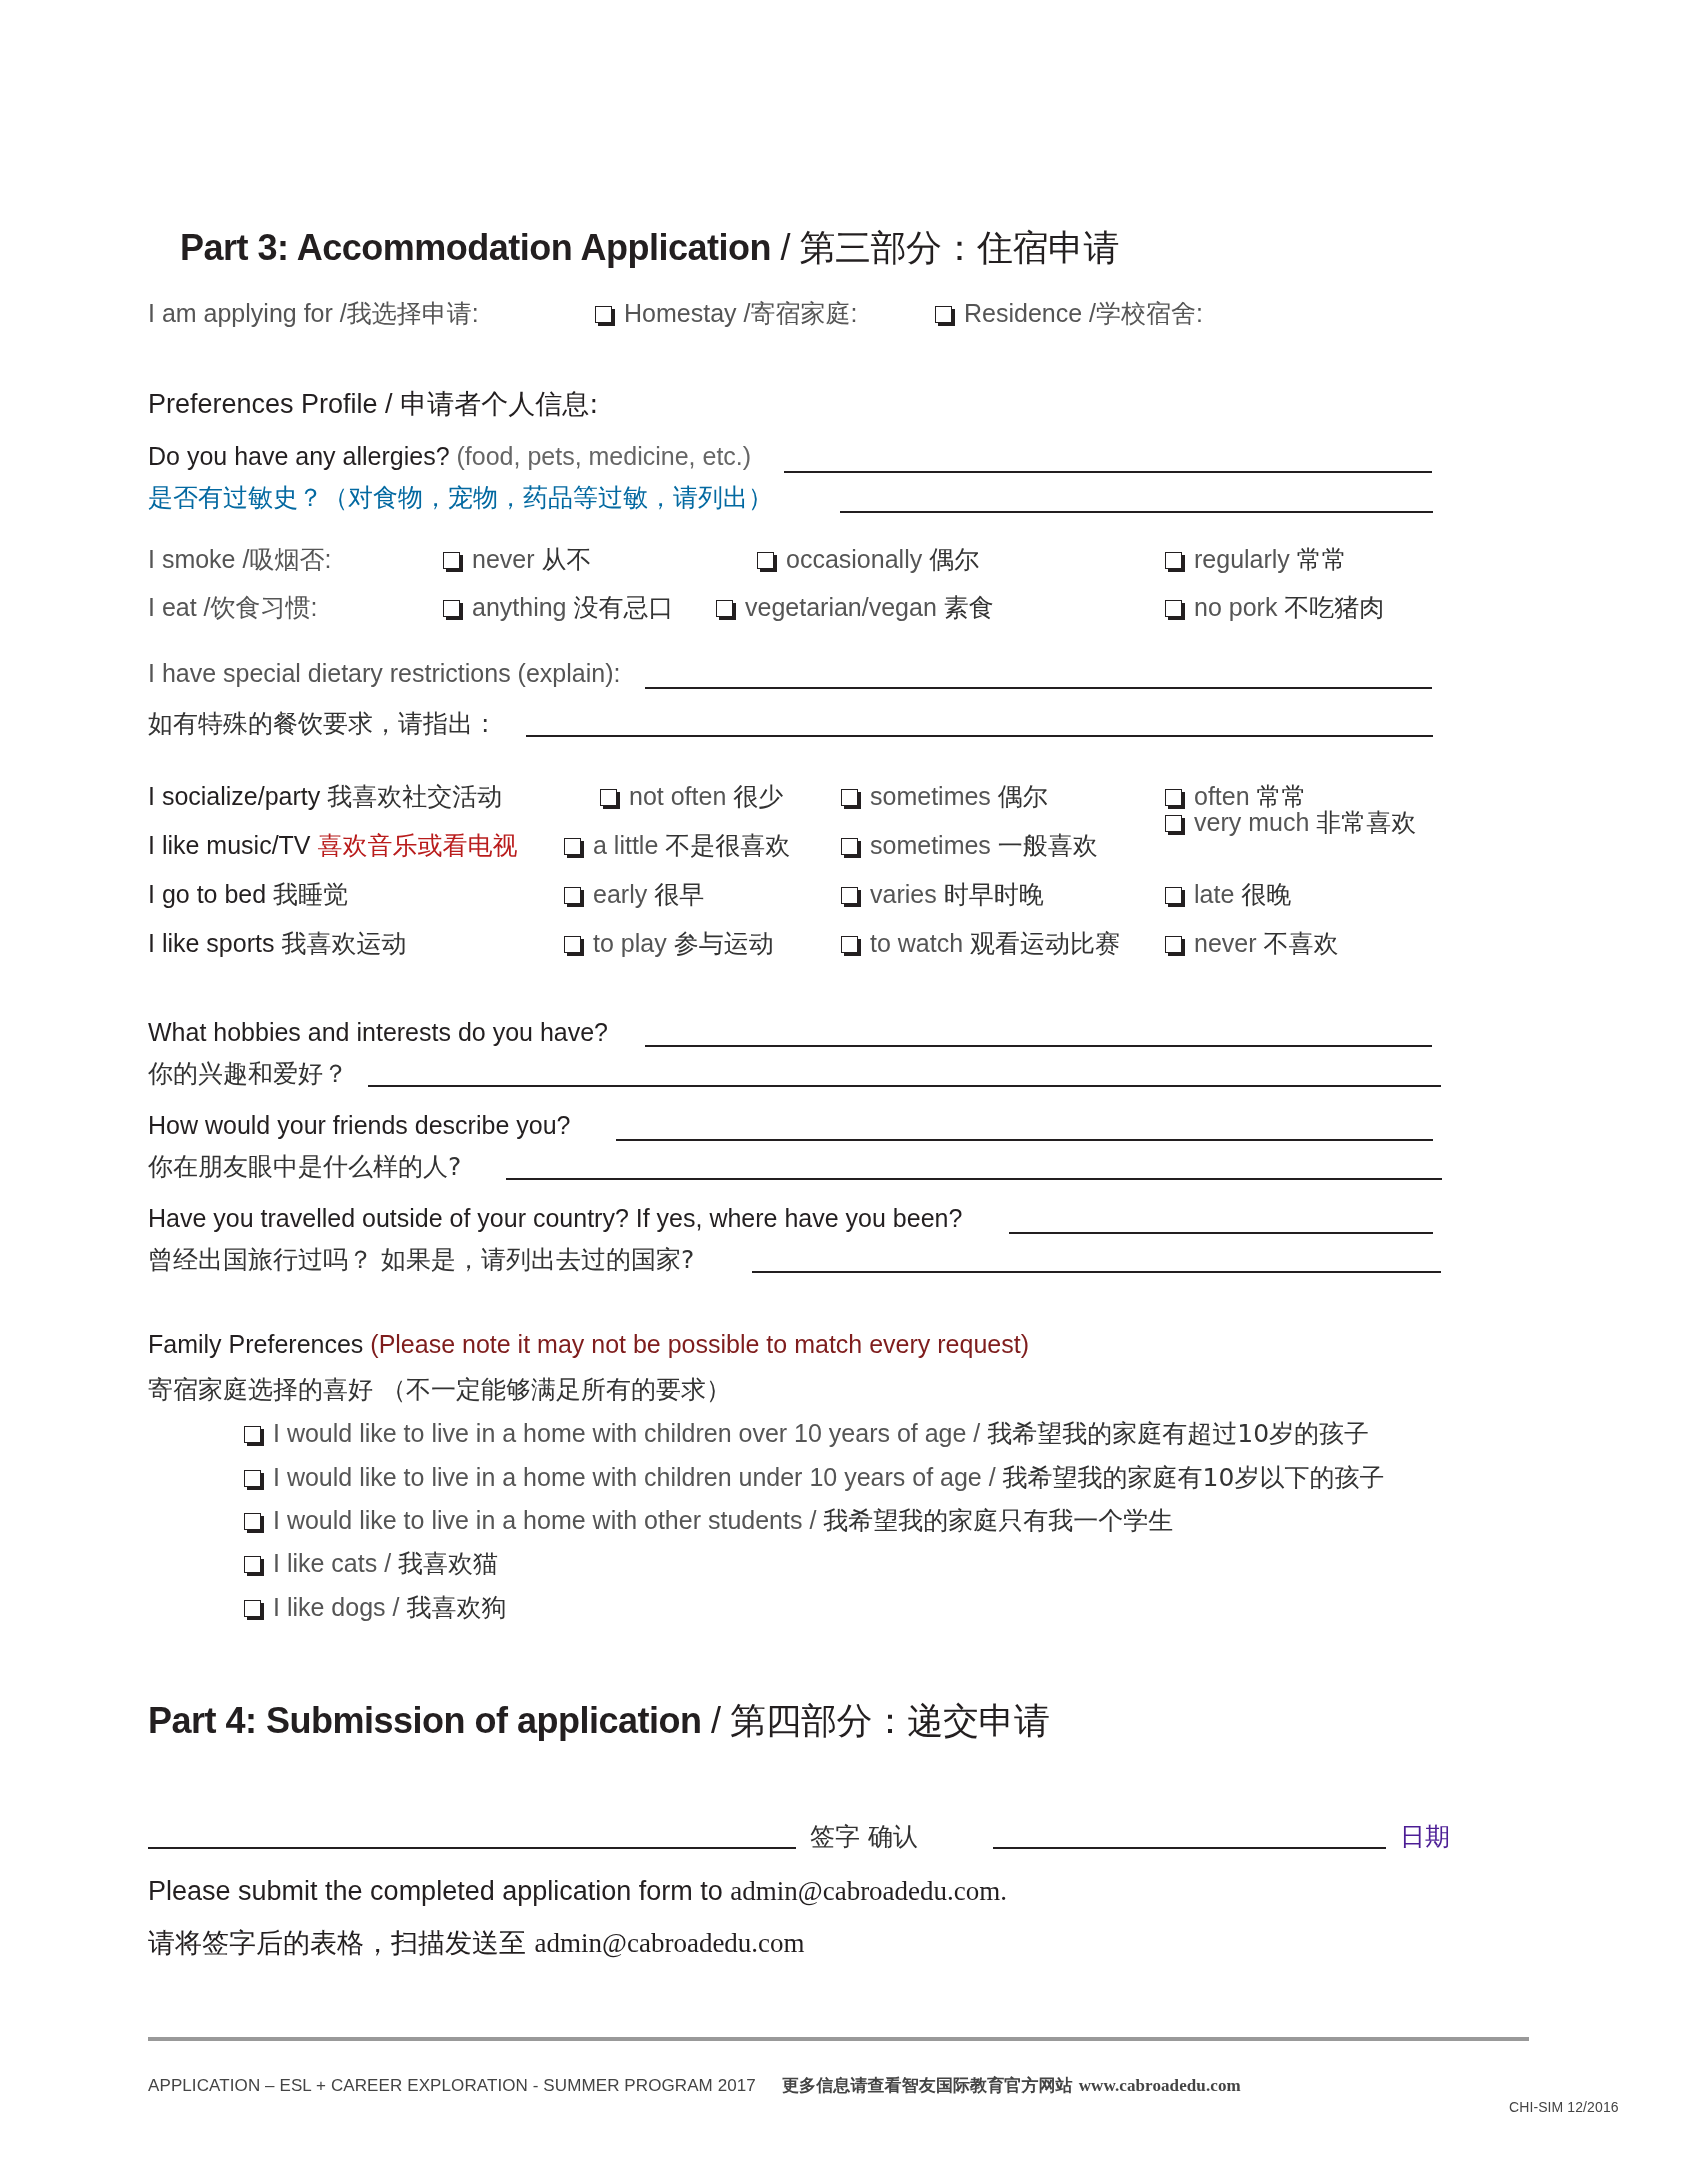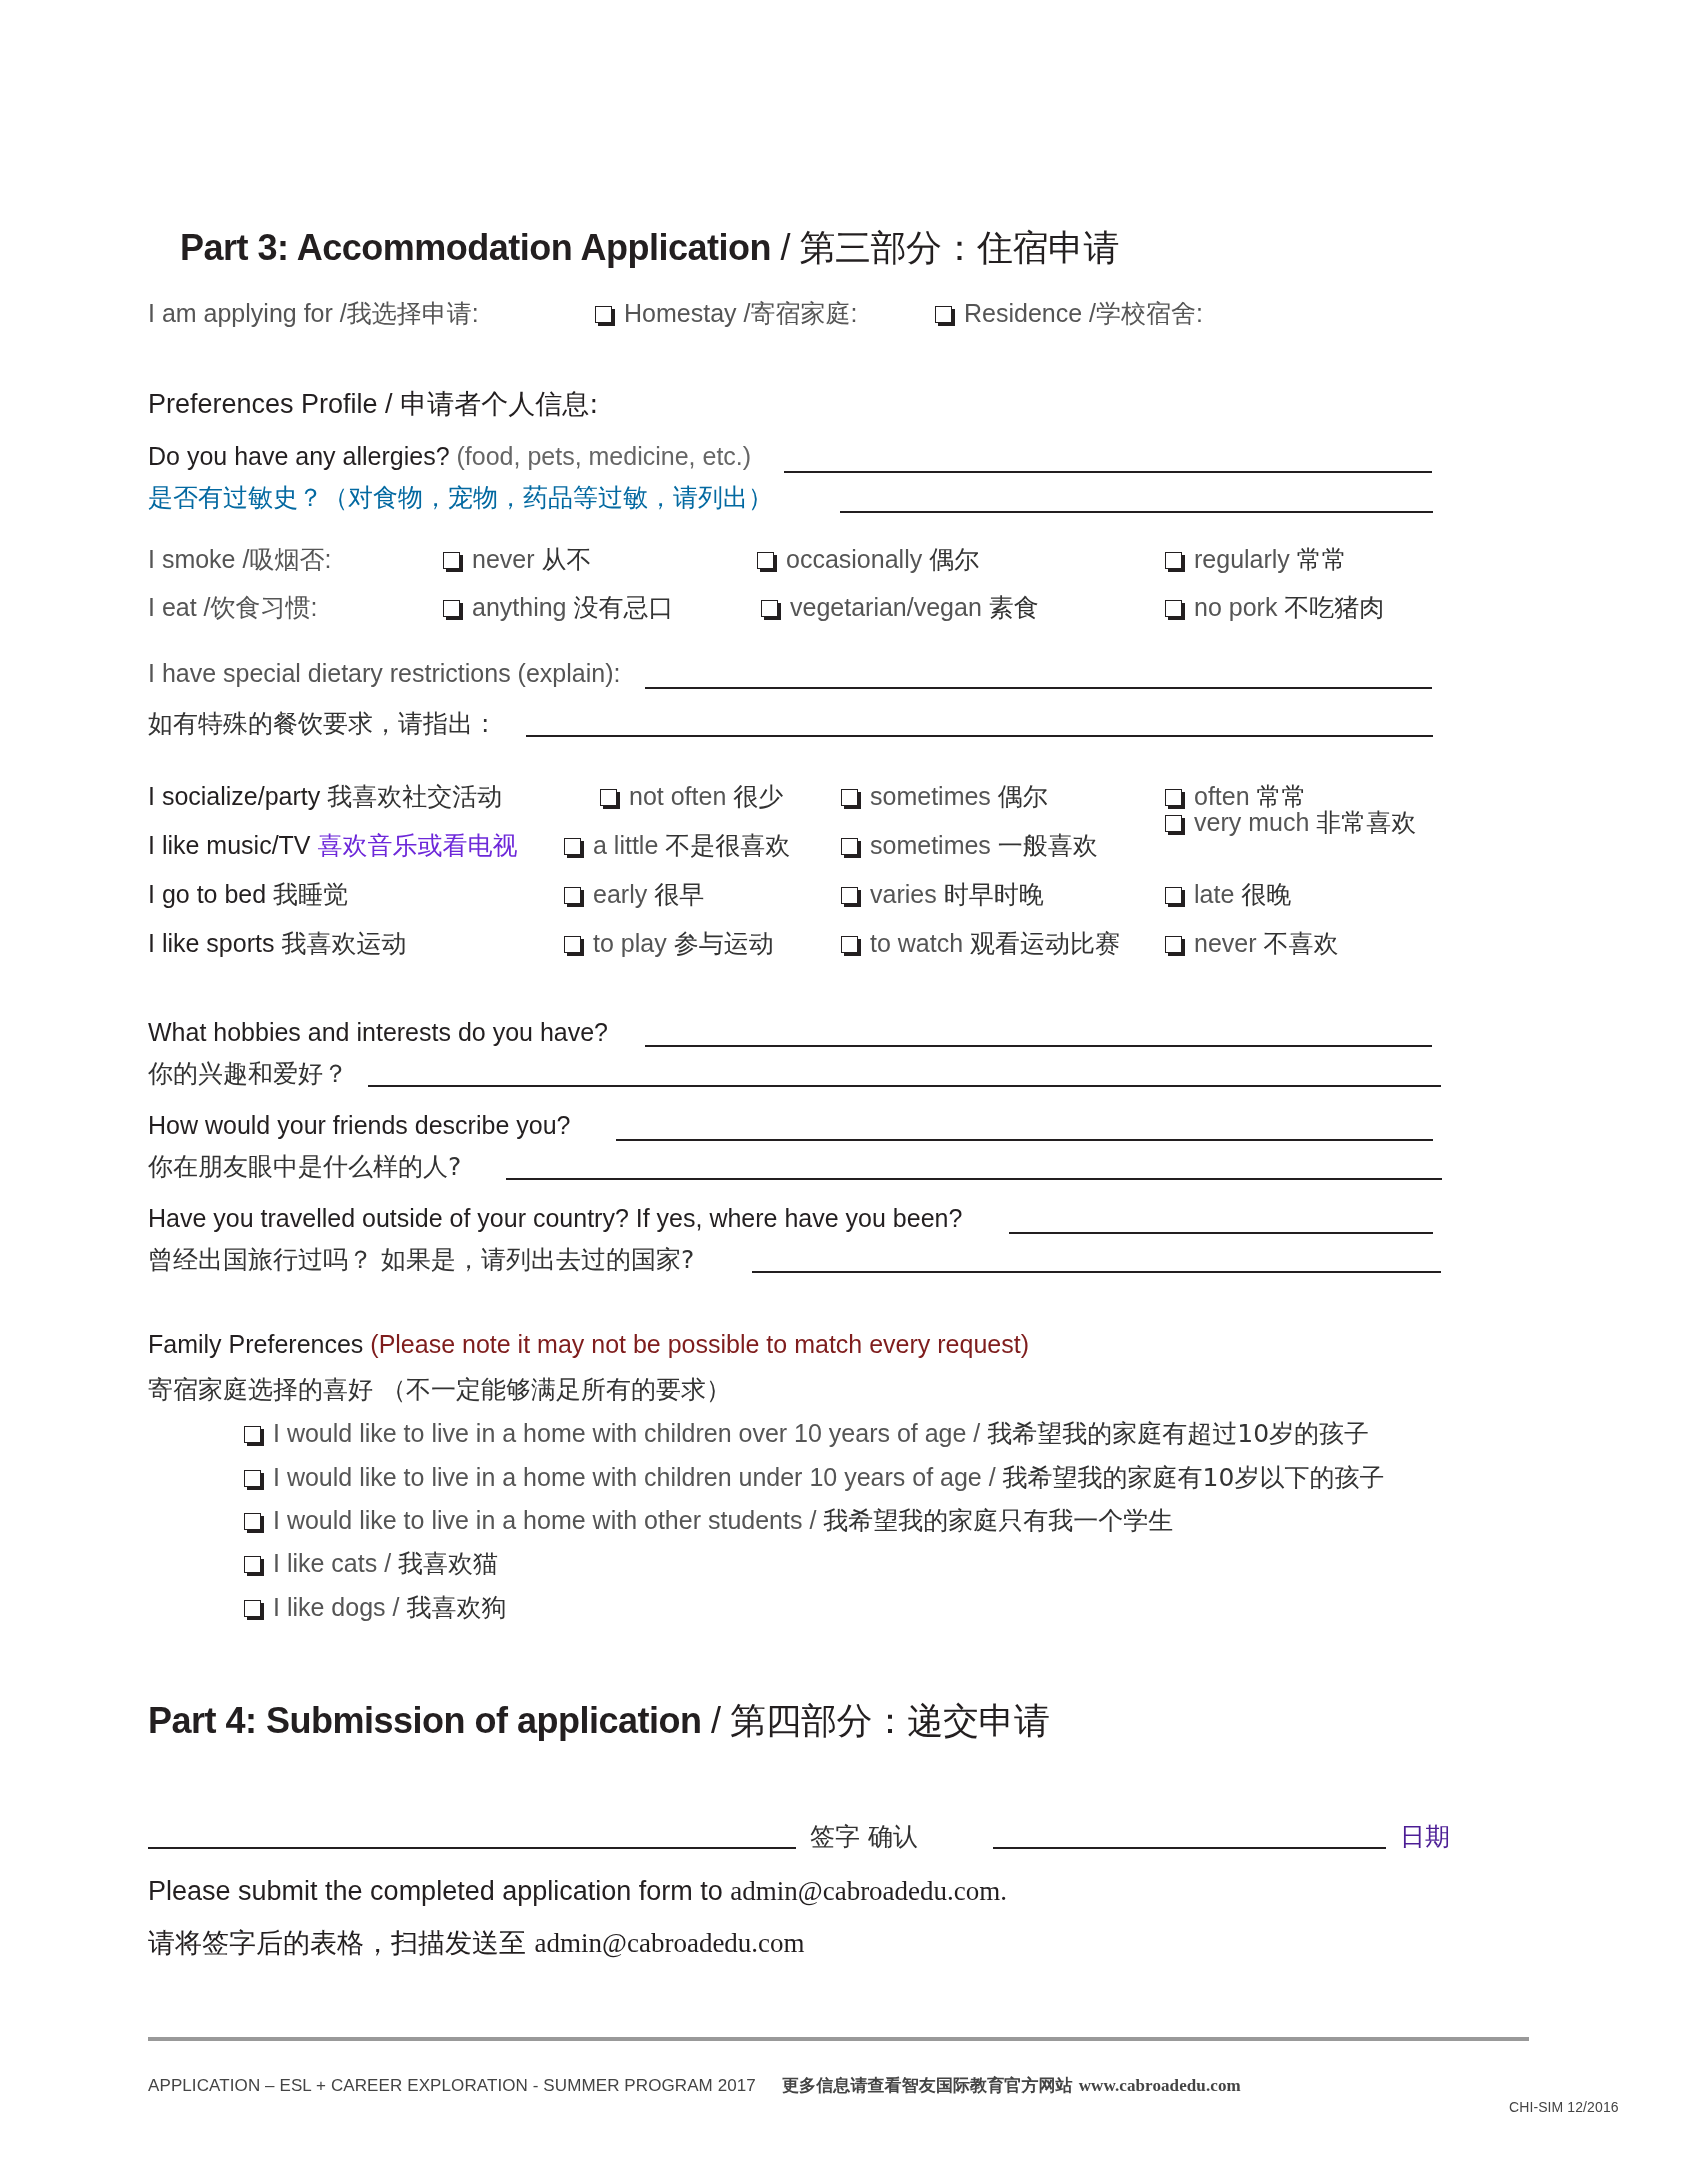--- a/index.html
+++ b/index.html
@@ -46,34 +46,34 @@
 <div class="abs q zh" style="left:148px; top:481px; color:#0369a1;">是否有过敏史？（对食物，宠物，药品等过敏，请列出）</div>
 <div class="blank" style="left:840px; width:593px; top:511px;"></div>
 
 <div class="abs lt" style="left:148px; top:543px;">I smoke /吸烟否:</div>
 <div class="abs opt" style="left:443px; top:543px;"><span class="cb"></span><span>never</span> <span class="zh">从不</span></div>
 <div class="abs opt" style="left:757px; top:543px;"><span class="cb"></span><span>occasionally</span> <span class="zh">偶尔</span></div>
 <div class="abs opt" style="left:1165px; top:543px;"><span class="cb"></span><span>regularly</span> <span class="zh">常常</span></div>
 
 <div class="abs lt" style="left:148px; top:591px;">I eat /饮食习惯:</div>
 <div class="abs opt" style="left:443px; top:591px;"><span class="cb"></span><span>anything</span> <span class="zh">没有忌口</span></div>
-<div class="abs opt" style="left:761px; top:591px;"><span class="cb"></span><span>vegetarian/vegan</span> <span class="zh">素食</span></div>
+<div class="abs opt" style="left:716px; top:591px;"><span class="cb"></span><span>vegetarian/vegan</span> <span class="zh">素食</span></div>
 <div class="abs opt" style="left:1165px; top:591px;"><span class="cb"></span><span>no pork</span> <span class="zh">不吃猪肉</span></div>
 
 <div class="abs lt" style="left:148px; top:659px;">I have special dietary restrictions (explain):</div>
 <div class="blank" style="left:645px; width:787px; top:687px;"></div>
 <div class="abs q zh" style="left:148px; top:707px; color:#333;">如有特殊的餐饮要求，请指出 :</div>
 <div class="blank" style="left:526px; width:907px; top:735px;"></div>
 
 <div id="habits">
     <div class="abs q" style="left: 148px; top: 780px;"><span>I socialize/party</span> <span class="zh" style="color:#333">我喜欢社交活动</span></div>
     <div class="abs opt" style="left: 564px; top: 780px; margin-left: 36px;"><span class="cb"></span><span>not often</span> <span class="zh">很少</span></div>
     <div class="abs opt" style="left: 841px; top: 780px;"><span class="cb"></span><span>sometimes</span> <span class="zh">偶尔</span></div>
     <div class="abs opt" style="left: 1165px; top: 780px;"><span class="cb"></span><span>often</span> <span class="zh">常常</span></div>
-    <div class="abs q" style="left: 148px; top: 829px;"><span>I like music/TV</span> <span class="zh" style="color:#6d28d9">喜欢音乐或看电视</span></div>
+    <div class="abs q" style="left: 148px; top: 829px;"><span>I like music/TV</span> <span class="zh" style="color:#b91c1c">喜欢音乐或看电视</span></div>
     <div class="abs opt" style="left: 564px; top: 829px;"><span class="cb"></span><span>a little</span> <span class="zh">不是很喜欢</span></div>
     <div class="abs opt" style="left: 841px; top: 829px;"><span class="cb"></span><span>sometimes</span> <span class="zh">一般喜欢</span></div>
     <div class="abs opt" style="left: 1165px; top: 806px;"><span class="cb"></span><span>very much</span> <span class="zh">非常喜欢</span></div>
     <div class="abs q" style="left: 148px; top: 878px;"><span>I go to bed</span> <span class="zh" style="color:#333">我睡觉</span></div>
     <div class="abs opt" style="left: 564px; top: 878px;"><span class="cb"></span><span>early</span> <span class="zh">很早</span></div>
     <div class="abs opt" style="left: 841px; top: 878px;"><span class="cb"></span><span>varies</span> <span class="zh">时早时晚</span></div>
     <div class="abs opt" style="left: 1165px; top: 878px;"><span class="cb"></span><span>late</span> <span class="zh">很晚</span></div>
     <div class="abs q" style="left: 148px; top: 927px;"><span>I like sports</span> <span class="zh" style="color:#333">我喜欢运动</span></div>
     <div class="abs opt" style="left: 564px; top: 927px;"><span class="cb"></span><span>to play</span> <span class="zh">参与运动</span></div>
     <div class="abs opt" style="left: 841px; top: 927px;"><span class="cb"></span><span>to watch</span> <span class="zh">观看运动比赛</span></div>

